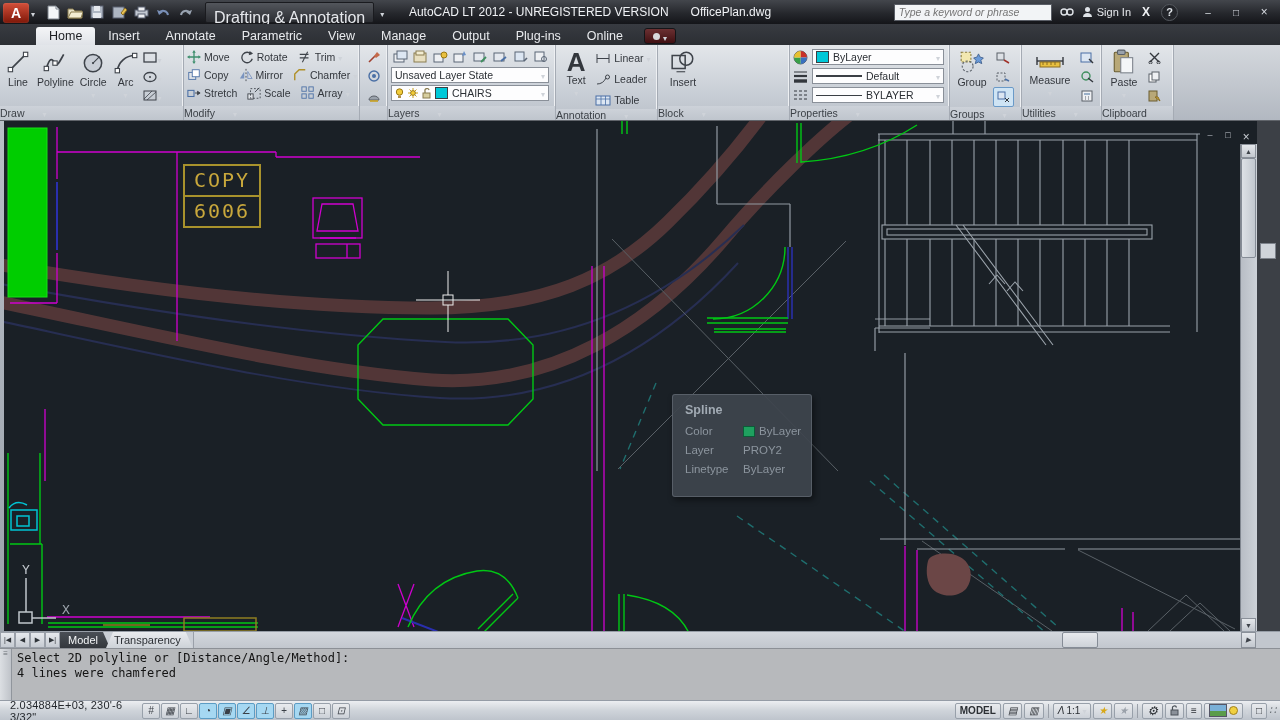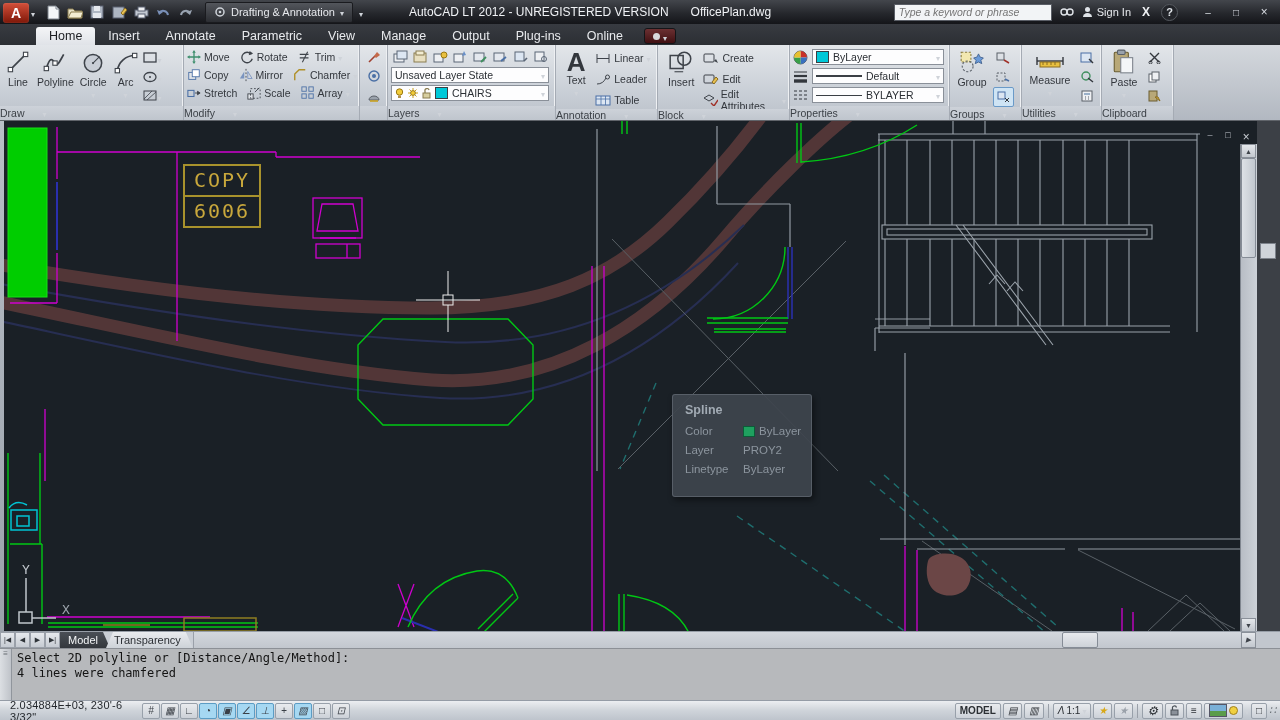--- a/index.html
+++ b/index.html
@@ -11,21 +11,21 @@
   #titlebar{position:absolute;left:0;top:0;width:1280px;height:24px;
     background:linear-gradient(#43464c,#26282d 55%,#141519);display:flex;align-items:center;color:#e8eaee;}
   .acad-logo{width:26px;height:20px;margin:1px 0 0 3px;border-radius:3px;
     background:linear-gradient(#d4503a,#7e1708);display:flex;align-items:center;justify-content:center;
     font-weight:bold;font-size:14px;color:#fff;box-shadow:inset 0 0 2px #fff3;}
   .car::after{content:"▾";font-size:8px;color:#cfd3d9;}
   .qat{display:flex;align-items:center;margin-left:8px;gap:2px;}
   .qbtn{width:20px;height:18px;display:flex;align-items:center;justify-content:center;border-radius:2px;}
   .qbtn svg{display:block;}
   .workspace{display:flex;align-items:center;gap:5px;margin-left:10px;padding:1px 8px;height:17px;
-    background:linear-gradient(#53565c,#2b2d32);border:1px solid #1a1b1f;border-radius:2px;font-size:11px;color:#e6e8ec;}
+    background:linear-gradient(#53565c,#2b2d32);border:1px solid #1a1b1f;border-radius:2px;font-size:16px;color:#e6e8ec;flex-direction:column;}
   .tb-title{position:absolute;left:330px;right:430px;text-align:center;font-size:12px;color:#f0f2f5;
     white-space:nowrap;pointer-events:none;}
   .tb-title .doc{margin-left:22px;}
   .tb-right{position:absolute;right:0;top:0;height:24px;display:flex;align-items:center;gap:6px;margin-left:32px;}
   .ic-search-field{width:148px;height:15px;font-size:10.5px;font-style:italic;color:#8a8f96;
     border:1px solid #5a5e66;background:#f2f4f6;padding:0 4px;}
   .tb-icon{width:18px;height:16px;display:flex;align-items:center;justify-content:center;font-size:11px;color:#dfe3e8;}
   .signin{display:flex;align-items:center;gap:4px;font-size:11px;color:#e8eaee;}
   .xchg{font-weight:bold;font-size:12px;color:#f0f2f5;}
   .winbtns{display:flex;margin-left:10px;margin-right:2px;}
@@ -557,44 +557,20 @@
     <div class="pnl" style="width:132px;">
       <div class="pnl-body">
         <div class="pbig" style="width:40px;">
           <svg width="26" height="26" viewBox="0 0 24 24">
               <rect x="2" y="6" width="12" height="12" fill="none" stroke="#3e434a" stroke-width="1.4"></rect>
               <circle cx="15" cy="9" r="6" fill="none" stroke="#3e434a" stroke-width="1.4"></circle>
               <path d="M6 21 h8" stroke="#3e434a"></path>
             </svg>
           <span>Insert</span>
         </div>
-        <div class="mcol" style="gap:3px;">
-          <div class="mini">
-              <svg width="16" height="12">
-                <rect x="1" y="2" width="10" height="8" rx="1" fill="none" stroke="#3e434a"></rect>
-                <path d="M11 9 l4 2 -2 -4 z" fill="#3e434a"></path>
-              </svg>
-              <span>Create</span>
-            </div>
-          <div class="mini">
-              <svg width="16" height="12">
-                <rect x="1" y="2" width="10" height="8" rx="1" fill="none" stroke="#3e434a"></rect>
-                <path d="M9 9 l4 -5 2 2 -4 5 z" fill="#e8c050" stroke="#8a6d20"></path>
-              </svg>
-              <span>Edit</span>
-            </div>
-          <div class="mini">
-              <svg width="16" height="12">
-                <path d="M1 4 l5 -3 5 3 -5 3 z" fill="none" stroke="#3e434a"></path>
-                <path d="M8 9 l3 3 4 -6" fill="none" stroke="#a03028" stroke-width="1.4"></path>
-              </svg>
-              <span>Edit Attributes</span>
-              <span class="car"></span>
-            </div>
-        </div>
       </div>
       <div class="pnl-foot">
           <span>Block</span>
           <span class="car"></span>
         </div>
     </div>
 
     <div class="pnl" style="width:160px;">
       <div class="pnl-body" style="flex-direction:column;gap:3px;padding-top:4px;">
         <div style="display:flex;align-items:center;gap:4px;">

